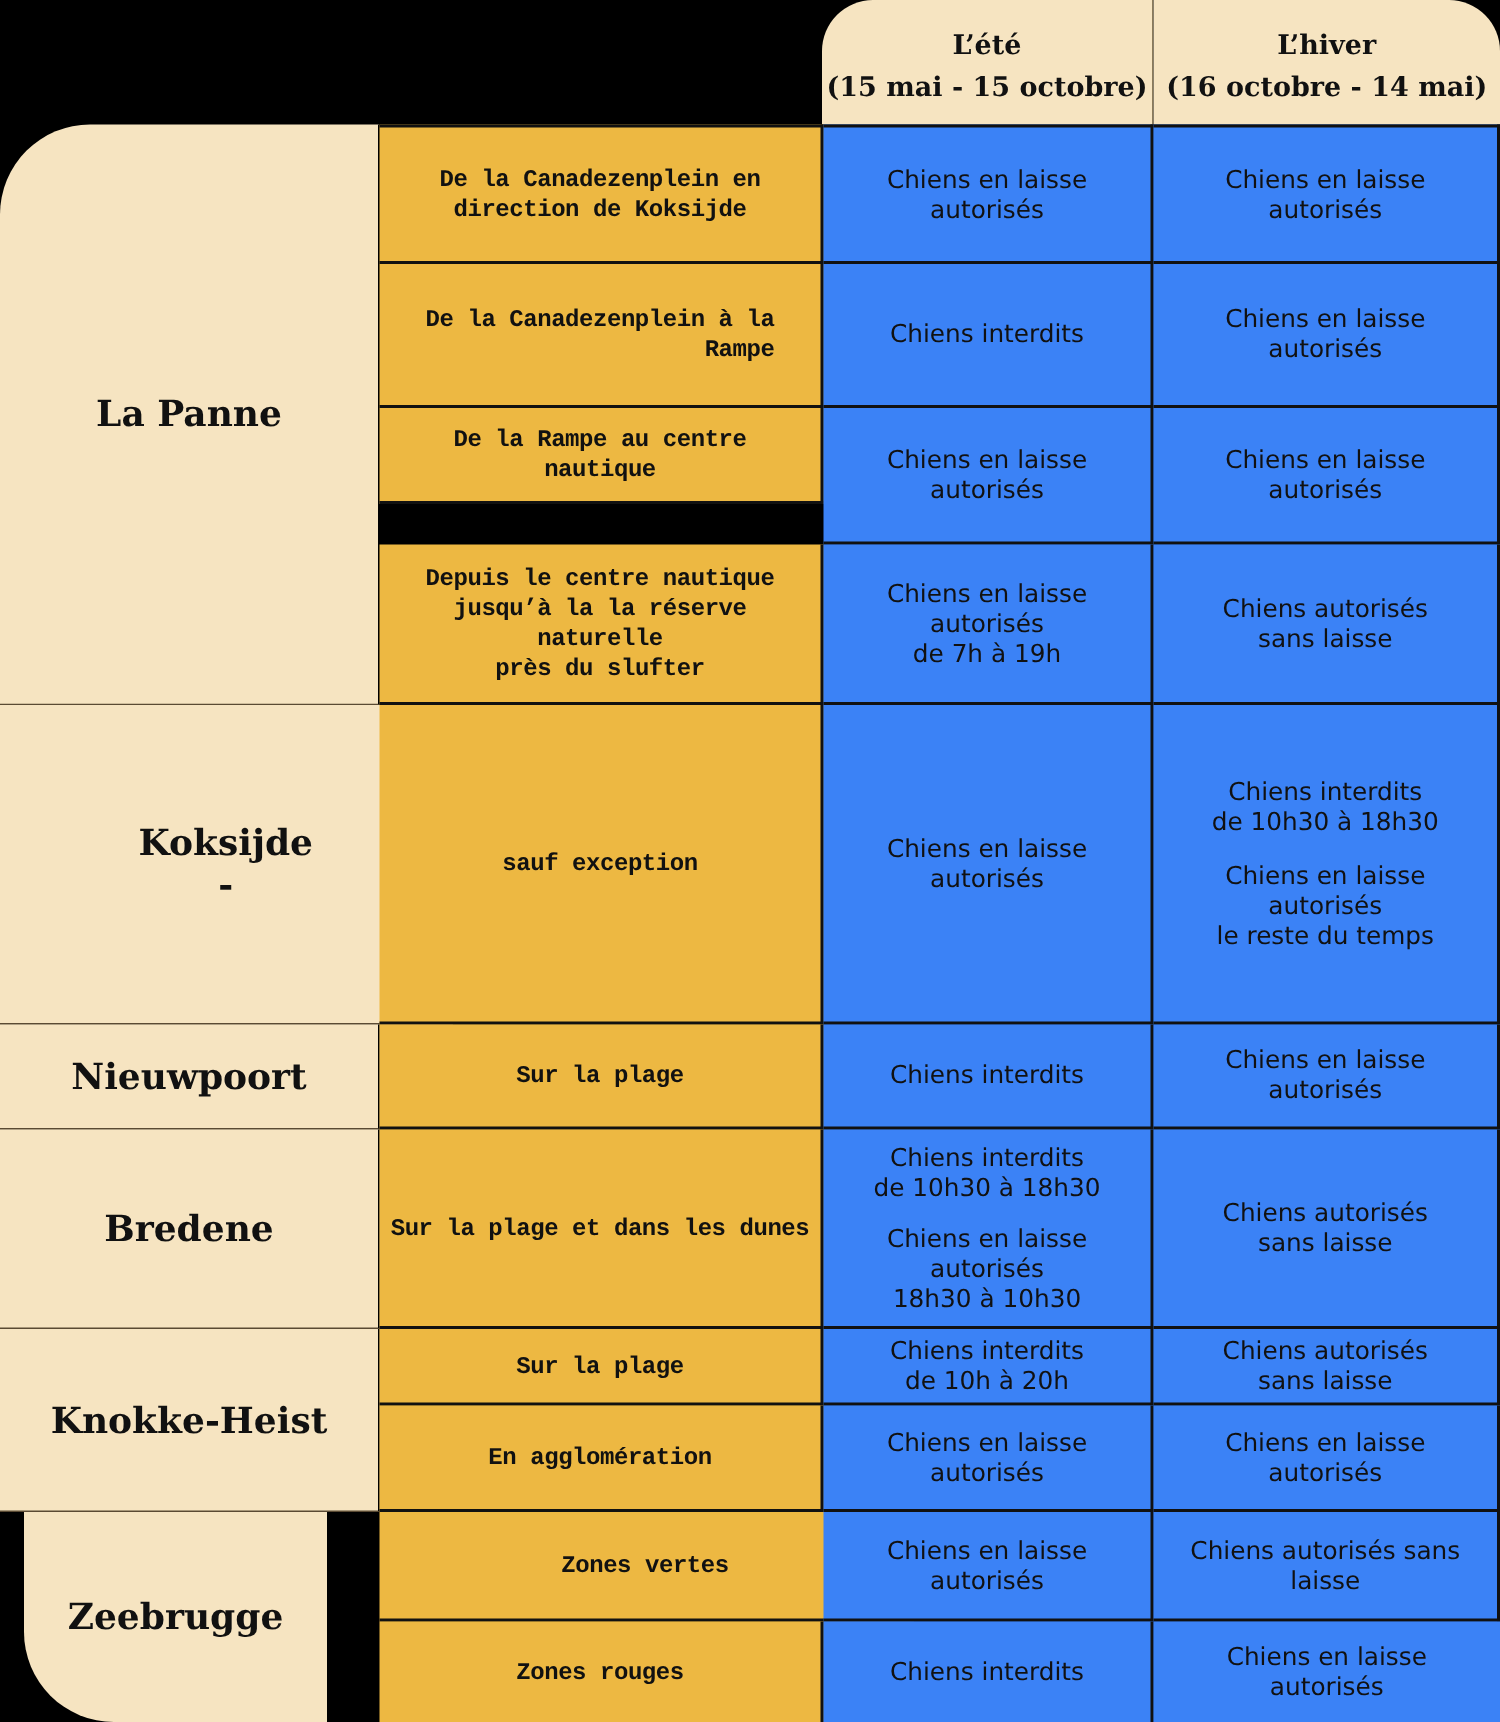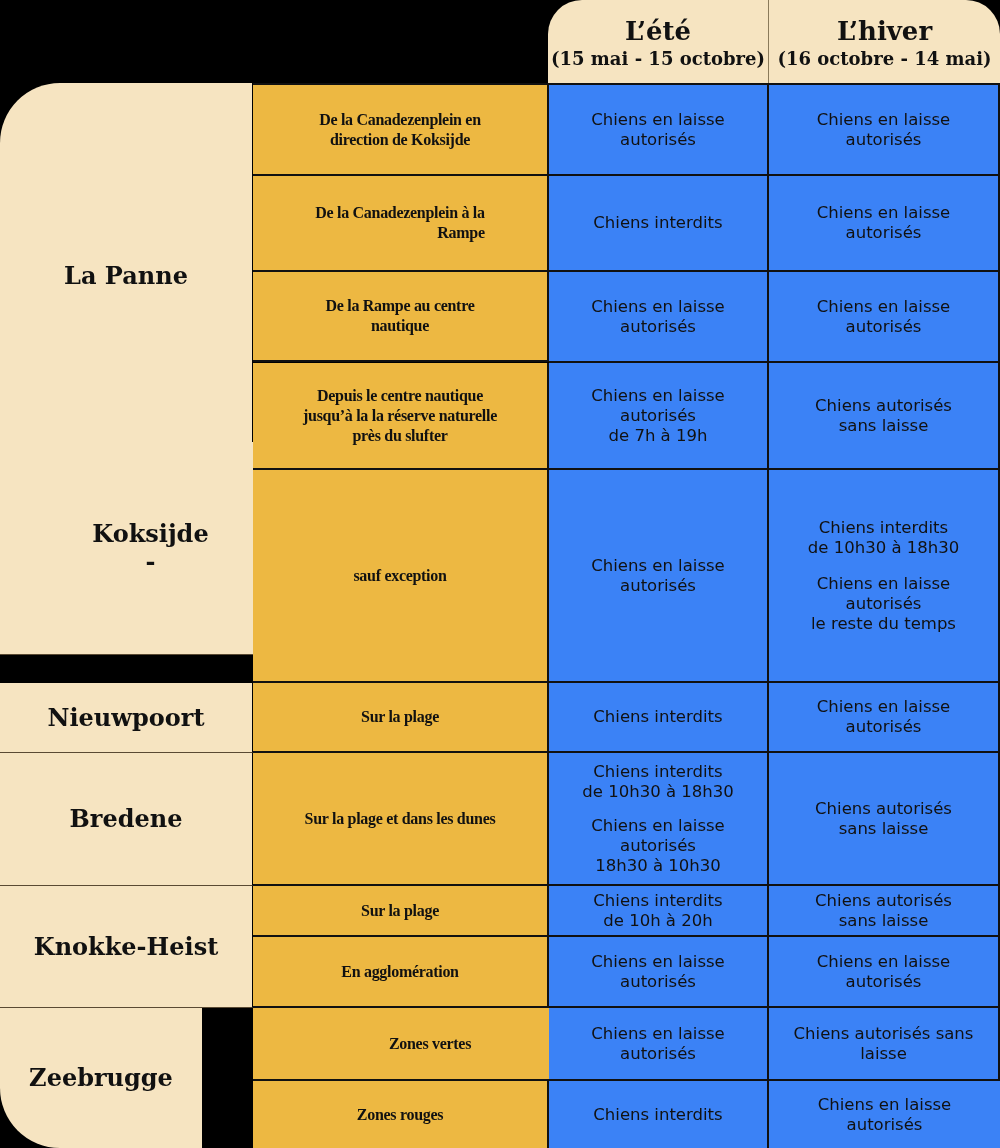--- a/index.html
+++ b/index.html
@@ -4,57 +4,57 @@
   <style>
     html, body { margin: 0; padding: 0; }
     body {
       width: 1000px; height: 1148px; background: #000;
       position: relative; overflow: hidden;
       font-family: "DejaVu Serif", "Liberation Serif", serif;
       color: #111;
     }
     .abs { position: absolute; box-sizing: border-box; display: flex; align-items: center; justify-content: center; text-align: center; }
     .hdr { background: #f6e4c1; flex-direction: column; }
-    .hdr-title { font-family: "DejaVu Serif", serif; font-weight: bold; font-size: 26px; line-height: 30px; }
+    .hdr-title { font-family: "DejaVu Serif", serif; font-weight: bold; font-size: 18px; line-height: 30px; }
     .hdr-sub { font-family: "DejaVu Serif", serif; font-weight: bold; font-size: 18px; line-height: 18px; margin-top: 4px; }
     .city { background: #f6e4c1; font-family: "DejaVu Serif", serif; font-weight: bold; font-size: 24px; line-height: 28px; flex-direction: column; border-bottom: 1px solid #5a4a33; border-right: 1px solid #000; }
-    .zone { background: #edb842; font-family: Liberation Serif, serif; font-weight: bold; font-size: 16px; line-height: 20px; padding: 0 4px; border-right: 2px solid #111; border-bottom: 2px solid #111; flex-direction: column; letter-spacing: -0.3px; }
+    .zone { background: #edb842; font-family: Liberation Mono, monospace; font-weight: bold; font-size: 16px; line-height: 20px; padding: 0 4px; border-right: 2px solid #111; border-bottom: 2px solid #111; flex-direction: column; letter-spacing: -0.3px; }
     .cell { background: #3b82f6; font-family: "DejaVu Sans", sans-serif; font-size: 16.5px; line-height: 20px; border-right: 2px solid #111; border-bottom: 2px solid #111; flex-direction: column; padding: 0 6px; }
     .cell .blk + .blk, .zone .blk + .blk { margin-top: 16px; }
     .blk { white-space: pre-line; }
   </style>
 </head>
 <body>
 
 <div class="abs hdr" style="left:548px; top:0; width:221px; height:83px; border-top-left-radius:34px; border-right:1px solid #8a7a5a;">
   <div class="hdr-title">L’été</div>
   <div class="hdr-sub">(15 mai - 15 octobre)</div>
 </div>
 <div class="abs hdr" style="left:769px; top:0; width:231px; height:83px; border-top-right-radius:34px;">
   <div class="hdr-title">L’hiver</div>
   <div class="hdr-sub">(16 octobre - 14 mai)</div>
 </div>
 
 <div class="abs city" style="left:0; top:83px; width:253px; height:387px; border-top-left-radius:60px;">
   <span>La Panne</span>
 </div>
-<div class="abs city" style="left:0; top:442px; width:302px; height:213px;">
+<div class="abs city" style="left:0; top:470px; width:302px; height:213px;">
   <span>Koksijde</span>
   <span>-</span>
 </div>
 <div class="abs city" style="left:0; top:683px; width:253px; height:70px;">
   <span>Nieuwpoort</span>
 </div>
 <div class="abs city" style="left:0; top:753px; width:253px; height:133px;">
   <span>Bredene</span>
 </div>
 <div class="abs city" style="left:0; top:886px; width:253px; height:122px;">
   <span>Knokke-Heist</span>
 </div>
-<div class="abs city" style="left:0; top:1008px; width:203px; height:140px; border-bottom-left-radius:60px; border-bottom:none;">
+<div class="abs city" style="left:16px; top:1008px; width:203px; height:140px; border-bottom-left-radius:60px; border-bottom:none;">
   <span>Zeebrugge</span>
 </div>
 
 <div class="abs zone" style="left:253px; top:83px; width:296px; height:93px; border-top:2px solid #111;">
     <span class="blk">De la Canadezenplein en
 direction de Koksijde</span>
   </div>
 <div class="abs cell" style="left:549px; top:83px; width:220px; height:93px; border-top:2px solid #111;">
     <span class="blk">Chiens en laisse
 autorisés</span>
@@ -69,21 +69,21 @@
 Rampe</span>
   </div>
 <div class="abs cell" style="left:549px; top:176px; width:220px; height:96px;">
     <span class="blk">Chiens interdits</span>
   </div>
 <div class="abs cell" style="left:769px; top:176px; width:231px; height:96px;">
     <span class="blk">Chiens en laisse
 autorisés</span>
   </div>
 
-<div class="abs zone" style="left:253px; top:272px; width:296px; height:90px;">
+<div class="abs zone" style="left:253px; top:272px; width:296px; height:64px;">
     <span class="blk">De la Rampe au centre
 nautique</span>
   </div>
 <div class="abs cell" style="left:549px; top:272px; width:220px; height:91px;">
     <span class="blk">Chiens en laisse
 autorisés</span>
   </div>
 <div class="abs cell" style="left:769px; top:272px; width:231px; height:91px;">
     <span class="blk">Chiens en laisse
 autorisés</span>

